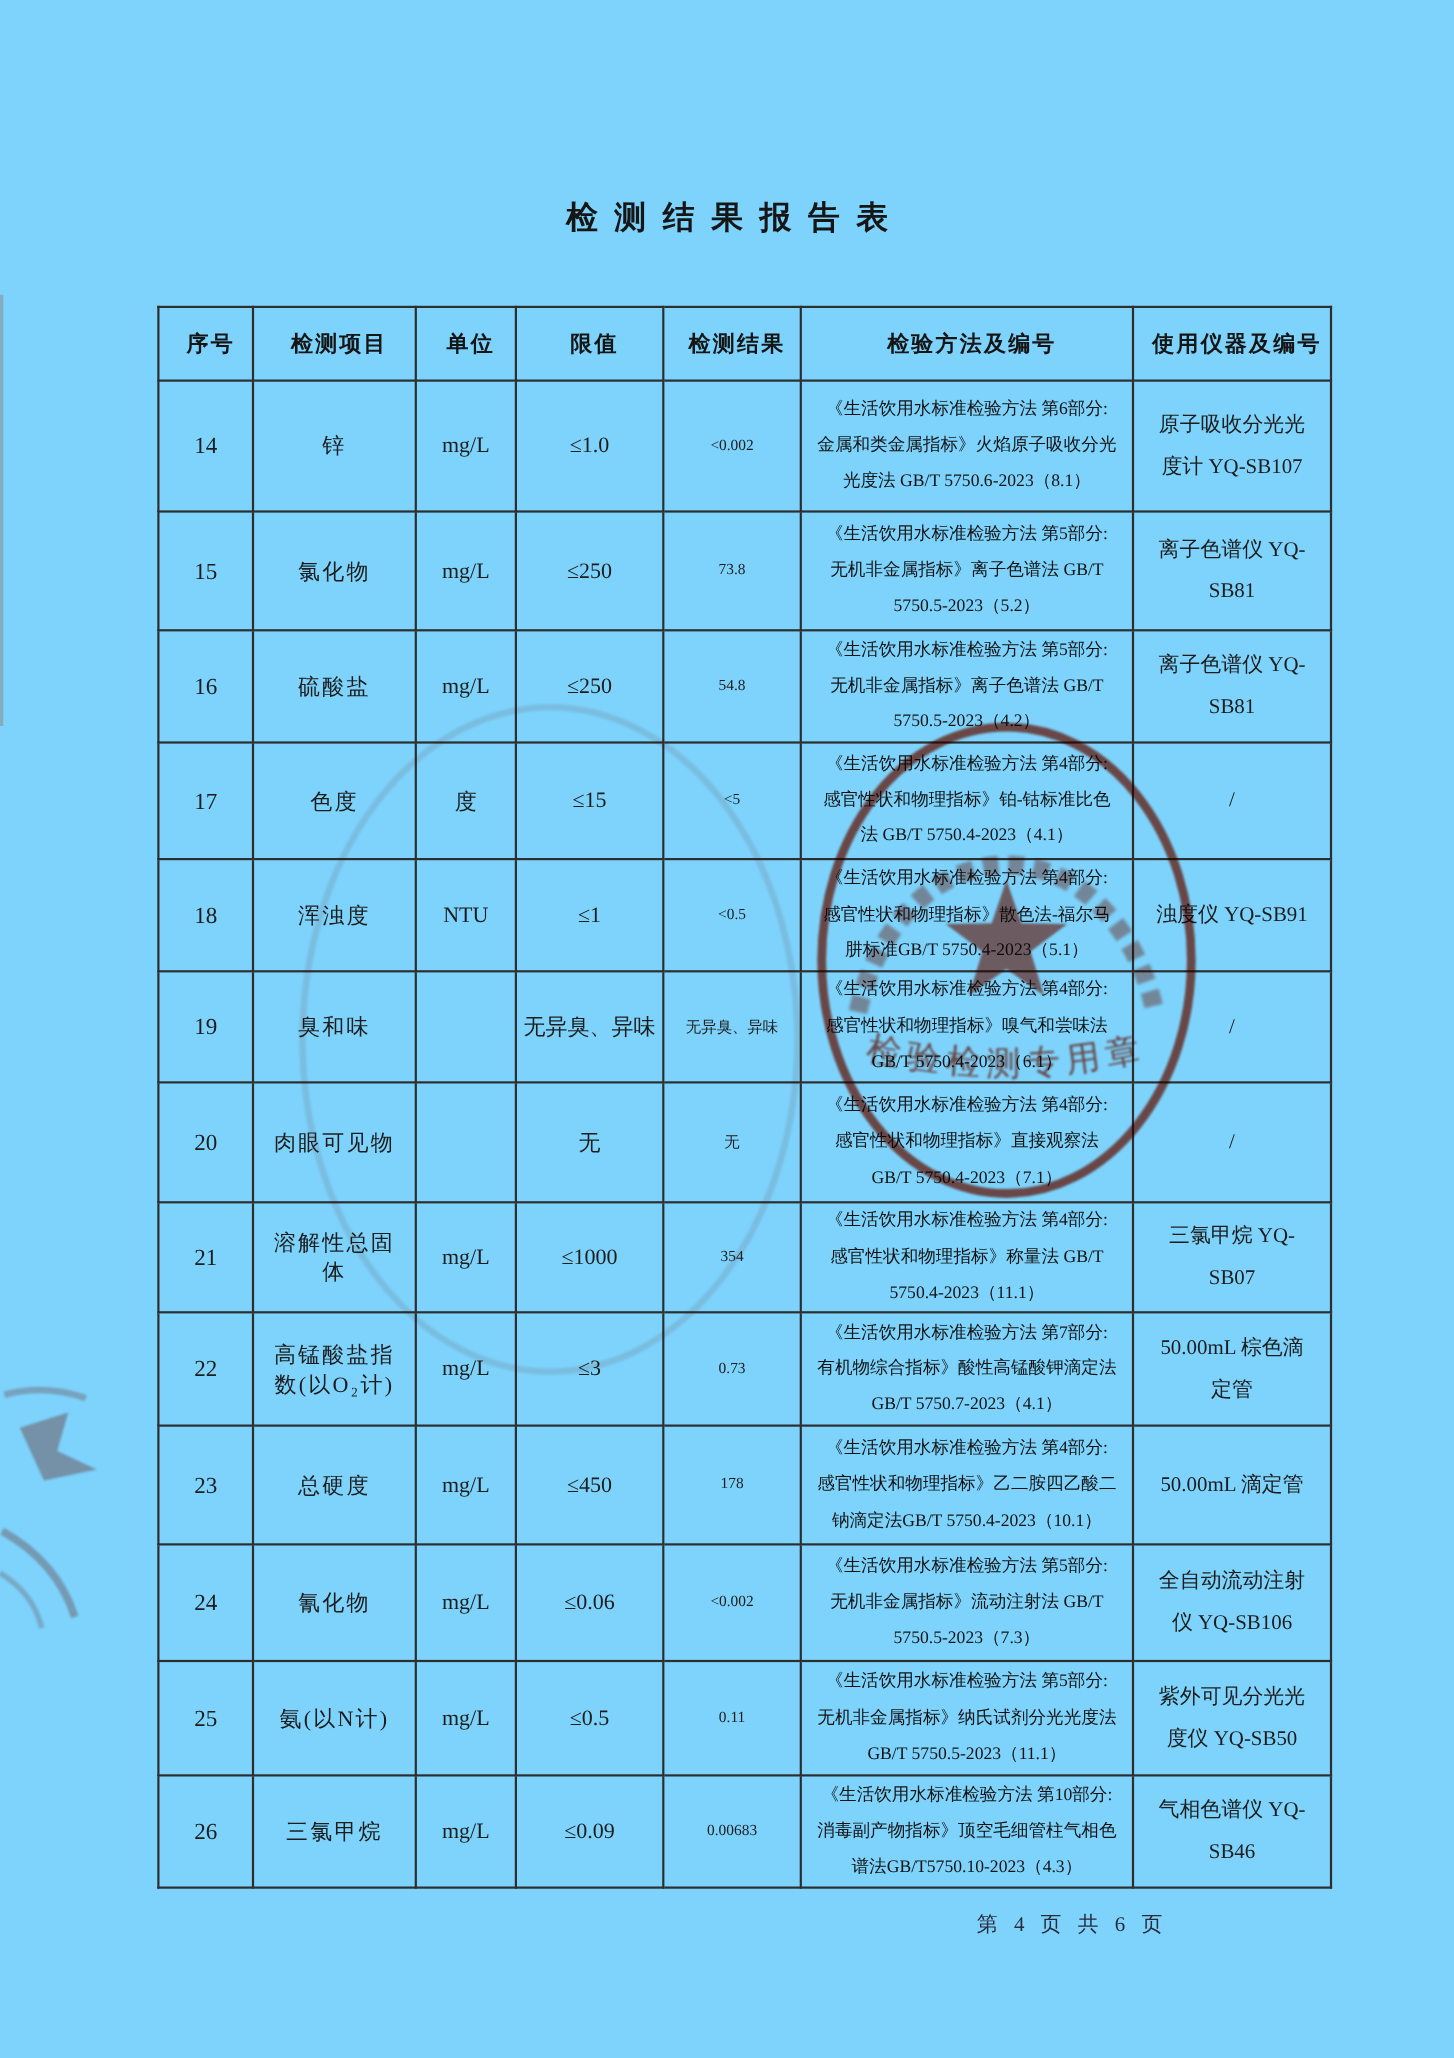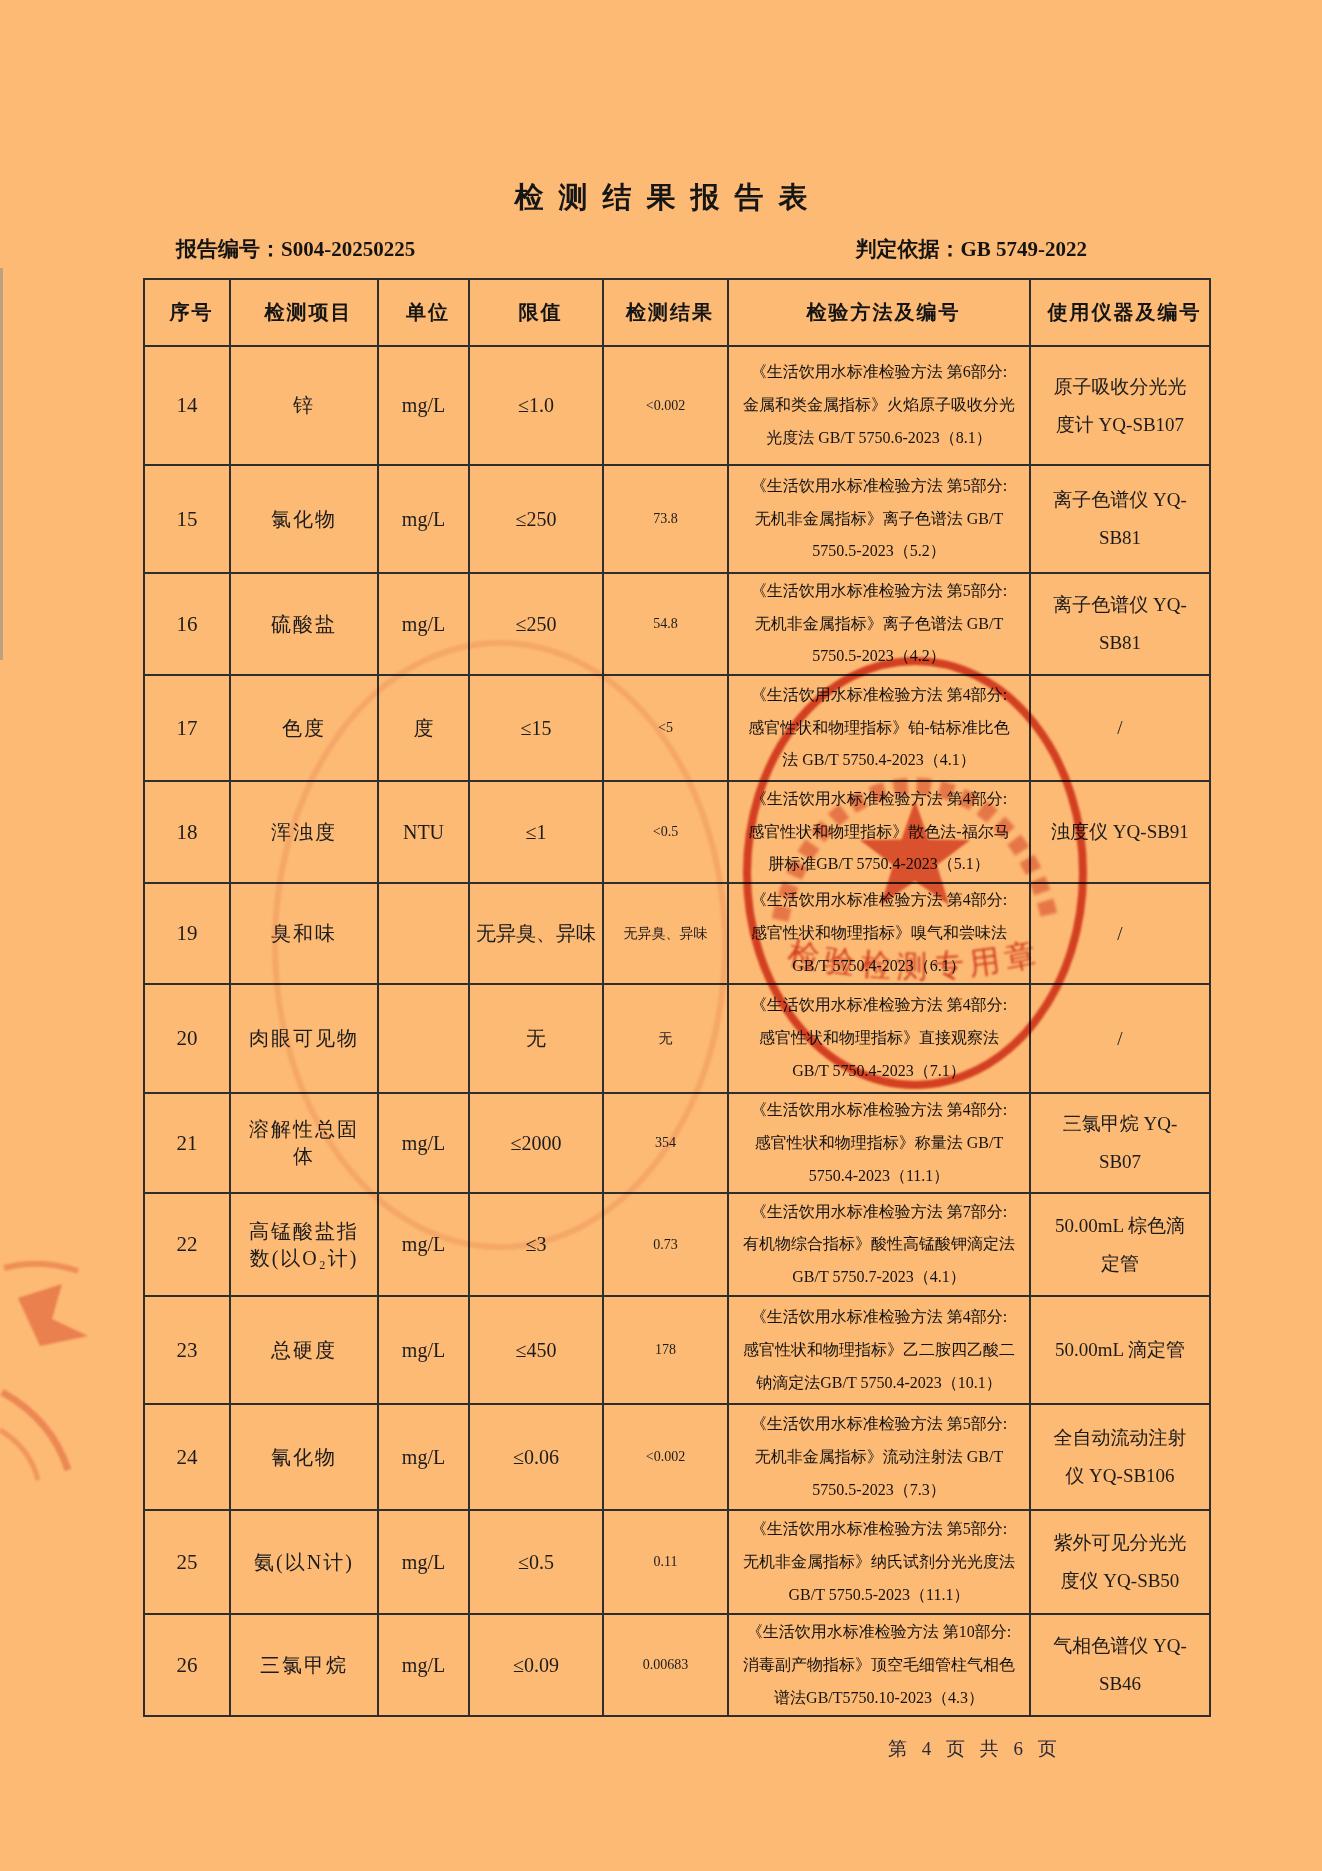--- a/index.html
+++ b/index.html
@@ -1,19 +1,19 @@
 <!DOCTYPE html>
 <html><head>
 <meta charset="utf-8">
 <style>
   html,body{margin:0;padding:0;background:#ffffff;}
   .page{
     position:relative;
     width:1322px;height:1871px;
-    background:#fdba74;
+    background:#7dd3fc;
     font-family:"Liberation Serif","DejaVu Serif",serif;
     color:#1c1c1c;
     overflow:hidden;
   }
   .scan-edge{
     position:absolute;left:0;top:268px;width:3px;height:392px;
     background:#8a8a8a;opacity:.55;
   }
   .doc-title{
     position:absolute;top:178px;left:0;width:100%;
@@ -59,24 +59,20 @@
 </style>
 </head>
 <body>
 
 <div class="page">
 
   <div class="scan-edge"></div>
 
   <div class="doc-title">检测结果报告表</div>
 
-  <div class="meta-line">
-    <span class="meta-left"><span>报告编号：</span><span>S004-20250225</span></span>
-    <span class="meta-right"><span>判定依据：</span><span>GB 5749-2022</span></span>
-  </div>
 
   <table class="results">
     <colgroup>
       <col style="width:86px">
         <col style="width:148px">
         <col style="width:91px">
       <col style="width:134px">
         <col style="width:125px">
         <col style="width:302px">
         <col style="width:180px">
@@ -153,21 +149,21 @@
       <td class="c-unit"></td>
       <td class="c-limit">无</td>
       <td class="c-result">无</td>
       <td class="c-method">《生活饮用水标准检验方法 第4部分: 感官性状和物理指标》直接观察法 GB/T 5750.4-2023（7.1）</td>
       <td class="c-instr">/</td>
     </tr>
         <tr style="height: 100px;">
       <td class="c-no">21</td>
       <td class="c-item">溶解性总固体</td>
       <td class="c-unit">mg/L</td>
-      <td class="c-limit">≤2000</td>
+      <td class="c-limit">≤1000</td>
       <td class="c-result">354</td>
       <td class="c-method">《生活饮用水标准检验方法 第4部分: 感官性状和物理指标》称量法 GB/T 5750.4-2023（11.1）</td>
       <td class="c-instr">三氯甲烷 YQ-SB07</td>
     </tr>
         <tr style="height: 103px;">
       <td class="c-no">22</td>
       <td class="c-item">高锰酸盐指数(以O₂计)</td>
       <td class="c-unit">mg/L</td>
       <td class="c-limit">≤3</td>
       <td class="c-result">0.73</td>

